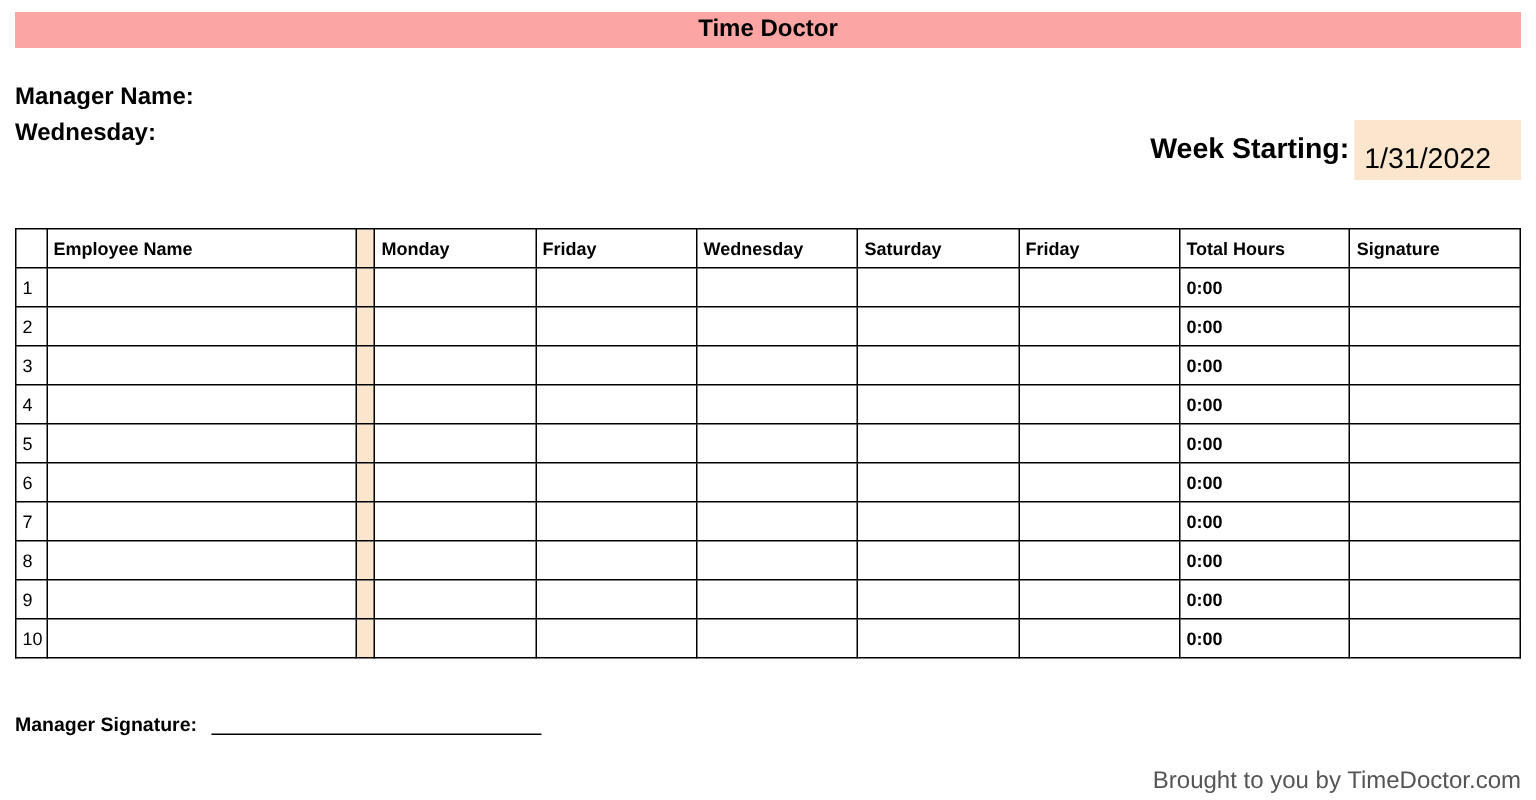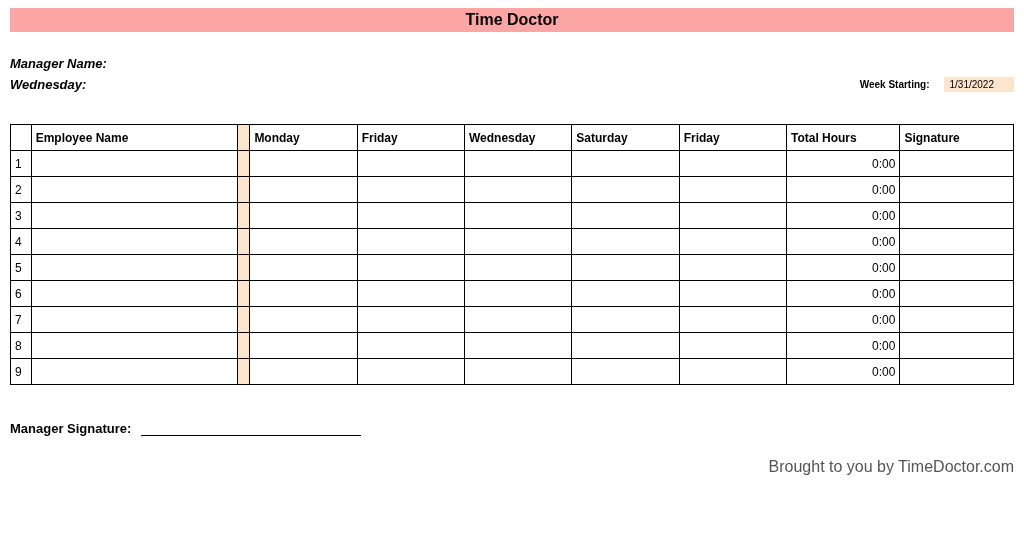--- a/index.html
+++ b/index.html
@@ -18,27 +18,27 @@
       font-size: 16px;
       padding: 3px 0;
       margin-bottom: 24px;
     }
     .meta-row {
       display: flex;
       justify-content: space-between;
       align-items: flex-start;
       margin-bottom: 6px;
     }
-    .meta-left { font-weight: bold; font-size: 13px; font-style: italic; }
-    .meta-right { font-weight: bold; font-size: 10px; display: flex; align-items: center; }
+    .meta-left { font-weight: bold; font-size: 16px; }
+    .meta-right { font-weight: bold; font-size: 19px; display: flex; align-items: center; }
     .week-date {
       background: #fce5cd;
       font-weight: normal;
-      padding: 2px 20px 2px 6px;
-      margin-left: 14px;
+      padding: 16px 20px 2px 6px;
+      margin-left: 4px;
     }
     .spacer-top { height: 26px; }
 
     table.sheet {
       border-collapse: collapse;
       width: 100%;
       table-layout: fixed;
     }
     table.sheet th, table.sheet td {
       border: 1px solid #000;
@@ -54,21 +54,21 @@
     col.day   { width: 104px; }
     col.tot   { width: 110px; }
     col.sig   { width: 110px; }
 
     .gap-th, .gap-td {
       background: #fce5cd;
       border-top: 1px solid #000;
       border-bottom: 1px solid #000;
     }
     td.idx-cell { text-align: left; font-size: 11px; }
-    td.total-cell { text-align: right; }
+    td.total-cell { text-align: left; font-weight: bold; }
 
     .sig-line {
       margin-top: 36px;
       font-weight: bold;
       font-size: 13px;
     }
     .sig-underline {
       display: inline-block;
       border-bottom: 1px solid #000;
       width: 220px;
@@ -229,20 +229,32 @@
         <td></td>
         <td class="gap-td"></td>
         <td></td>
         <td></td>
         <td></td>
         <td></td>
         <td></td>
         <td class="total-cell">0:00</td>
         <td></td>
       </tr>
+      <tr>
+        <td class="idx-cell">10</td>
+        <td></td>
+        <td class="gap-td"></td>
+        <td></td>
+        <td></td>
+        <td></td>
+        <td></td>
+        <td></td>
+        <td class="total-cell">0:00</td>
+        <td></td>
+      </tr>
     </tbody>
 </table>
 
 <div class="sig-line">
   <span>Manager Signature:</span>
   <span class="sig-underline"></span>
 </div>
 
 <div class="footer">Brought to you by TimeDoctor.com</div>
 

